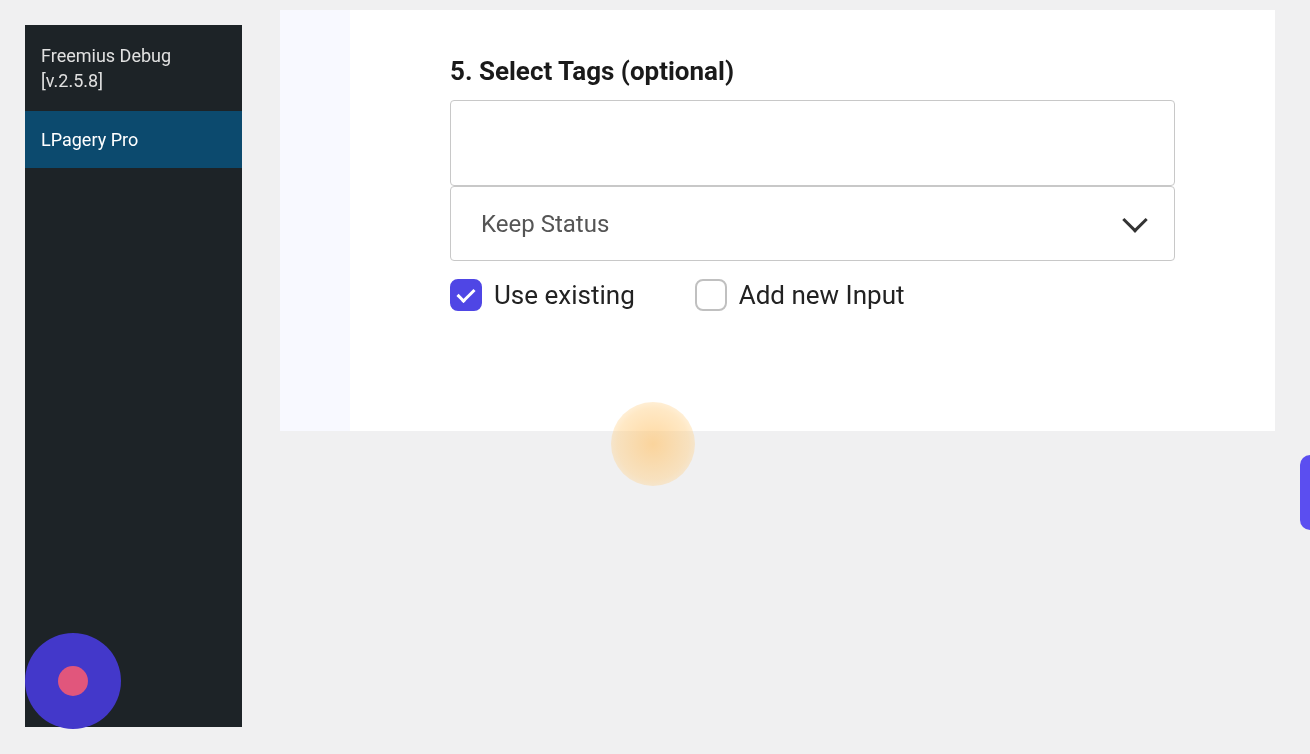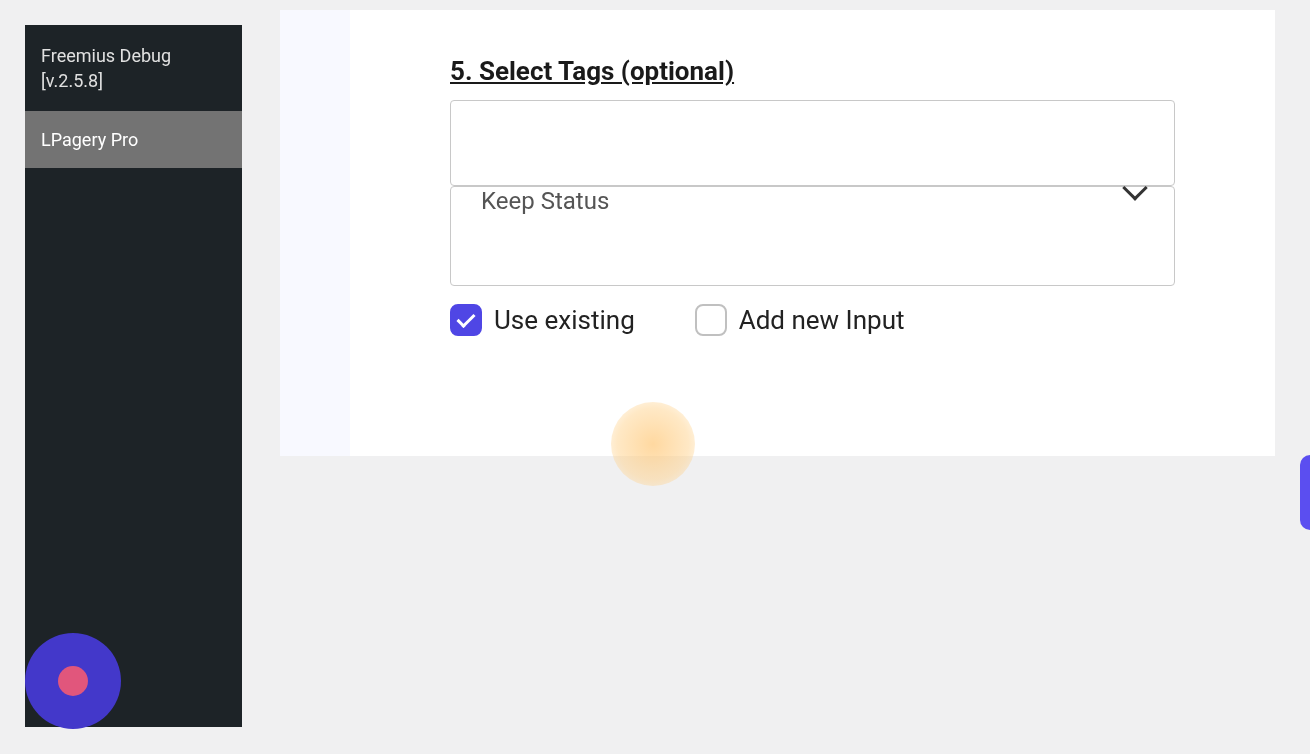--- a/index.html
+++ b/index.html
@@ -28,21 +28,21 @@
       padding: 18px 16px;
       font-size: 18px;
       color: #e0e0e0;
       cursor: pointer;
       position: relative;
     }
     .sidebar-item.multiline {
       line-height: 1.4;
     }
     .sidebar-item.active {
-      background: #737373;
+      background: #0c4a6e;
       color: #ffffff;
     }
     .sidebar-item.active::after {
       content: '';
       position: absolute;
       right: -12px;
       top: 50%;
       transform: translateY(-50%);
       width: 0;
       height: 0;
@@ -84,21 +84,20 @@
     }
     .section-heading {
       font-size: 26px;
       font-weight: 700;
       color: #1a1a1a;
       margin-bottom: 14px;
       margin-top: 26px;
       display: flex;
       align-items: flex-end;
       gap: 14px;
-      text-decoration: underline;
     }
     .help-icon {
       display: inline-flex;
       align-items: center;
       justify-content: center;
       width: 36px;
       height: 36px;
       border: 2px solid #c0c0c0;
       border-radius: 50%;
       font-size: 20px;
@@ -110,28 +109,29 @@
       height: 86px;
       border: 1px solid #c8c8c8;
       border-radius: 4px;
       padding: 14px 20px;
       font-size: 20px;
       color: #555;
       background: #fff;
     }
     .select-box {
       width: 100%;
-      height: 100px;
+      height: 75px;
       border: 1px solid #c8c8c8;
       border-radius: 4px;
       padding: 0 30px;
       font-size: 24px;
       color: #555;
       background: #fff;
       display: flex;
+      align-items: center;
       justify-content: space-between;
       cursor: pointer;
     }
     .chevron-down {
       width: 18px;
       height: 18px;
       border-right: 3px solid #333;
       border-bottom: 3px solid #333;
       transform: rotate(45deg);
       margin-top: -8px;

